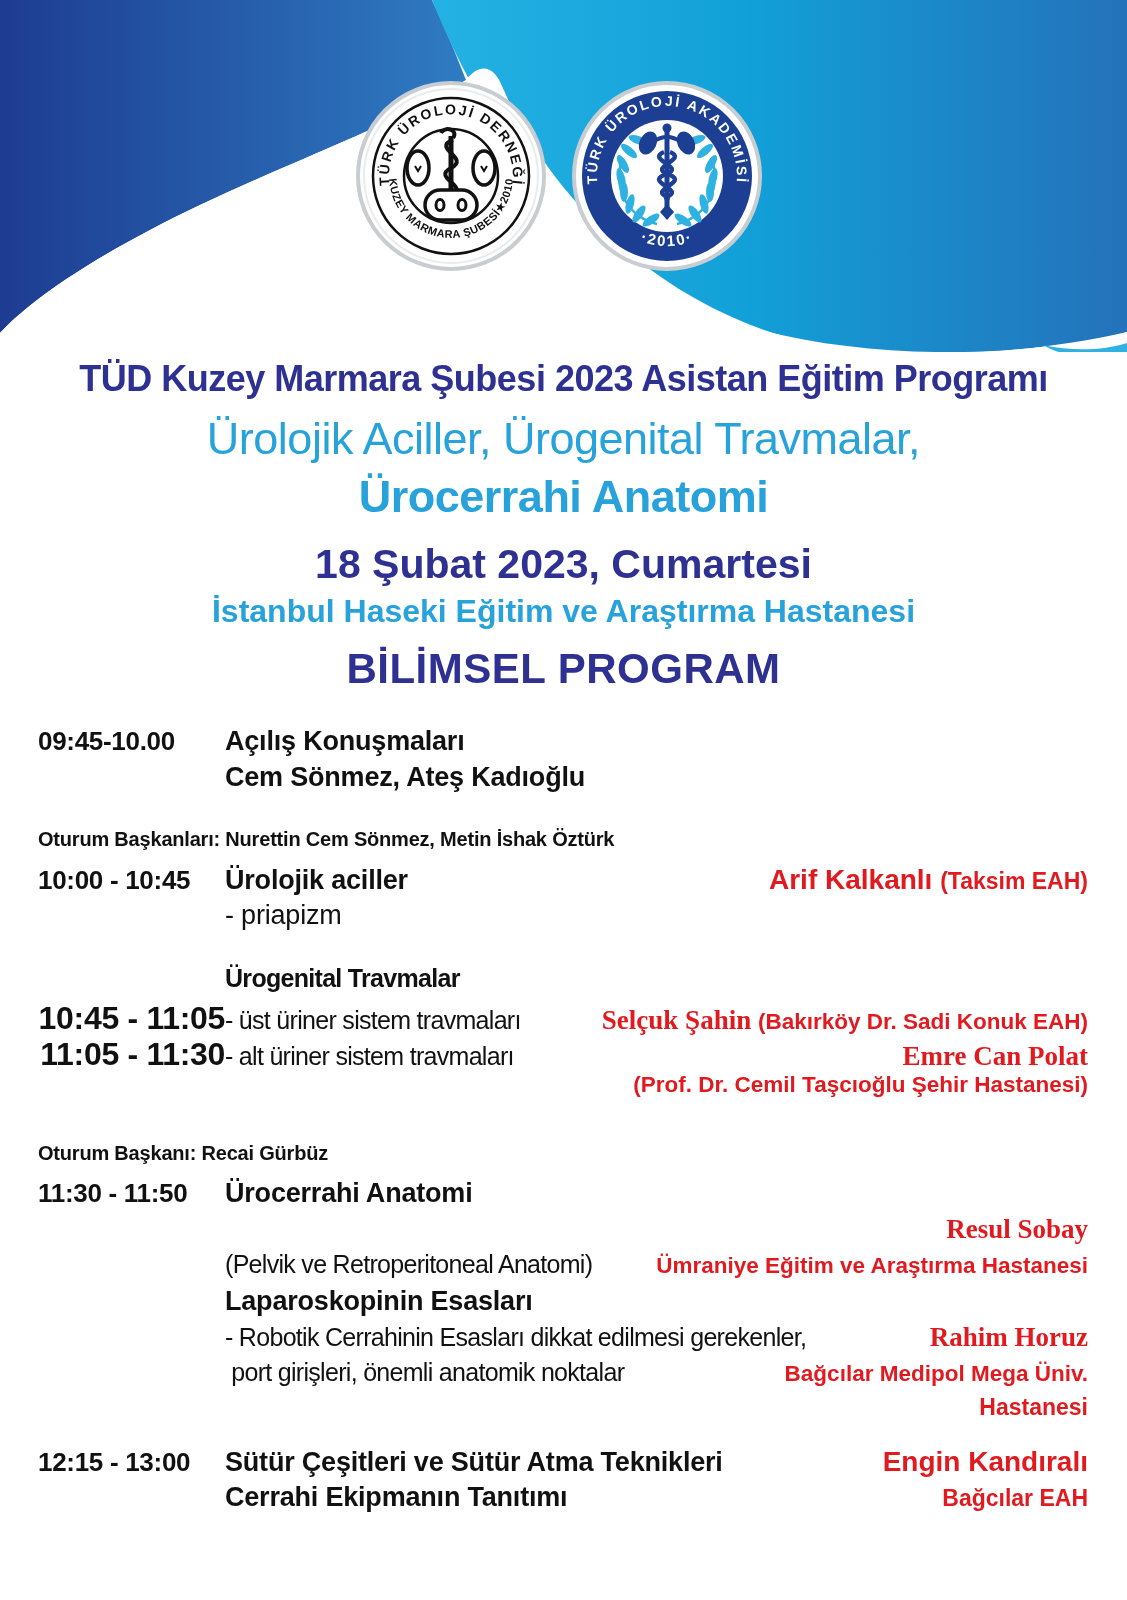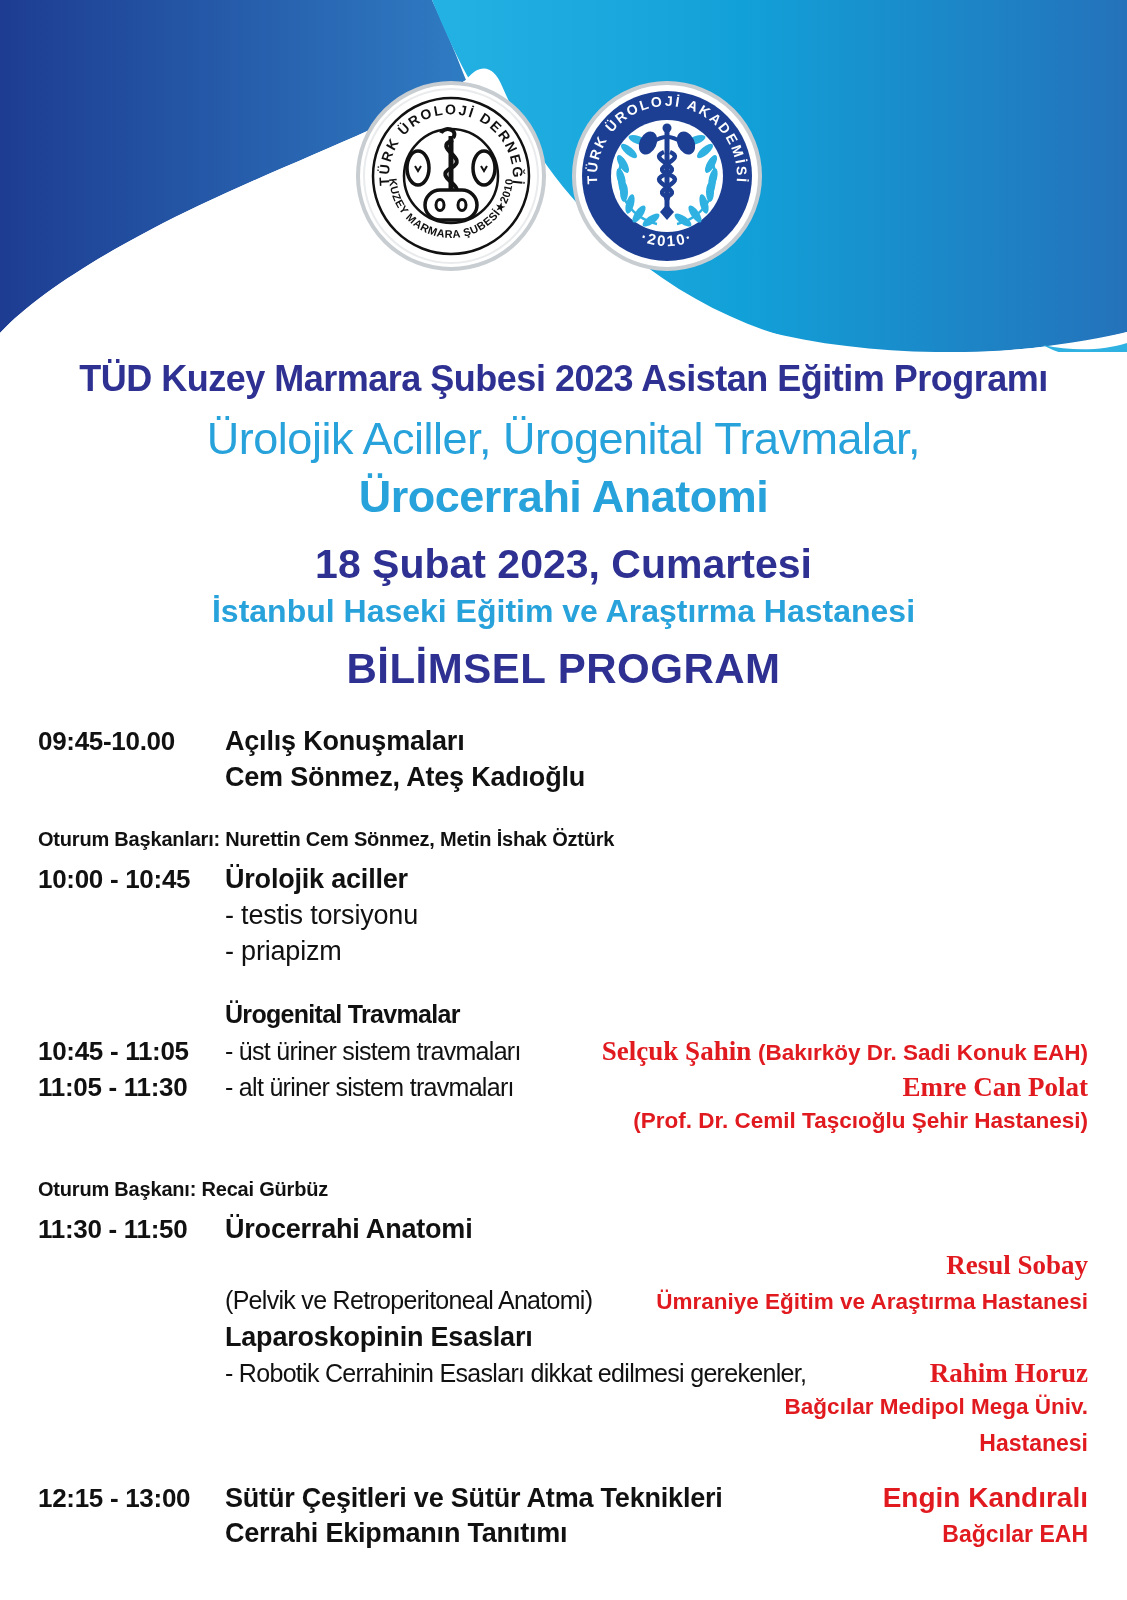--- a/index.html
+++ b/index.html
@@ -24,21 +24,21 @@
   .prow{display:flex;align-items:baseline;height:36px;padding:0 39px 0 38px;box-sizing:border-box;}
   .row-gap{width:100%;}
   .time{flex:0 0 187px;font-weight:700;font-size:26px;color:#111;letter-spacing:-0.3px;white-space:nowrap;}
   .main{font-size:27px;color:#111;white-space:nowrap;letter-spacing:-0.2px;}
   .main .b{font-weight:700;}
   .spk{margin-left:auto;white-space:nowrap;color:#e11a20;font-weight:700;text-align:right;}
   .spk .nm{font-size:28px;}
   .spk .sm{font-size:23px;}
   .full{font-size:20px;font-weight:700;color:#111;letter-spacing:-0.2px;white-space:nowrap;}
   .cond .main{font-size:25px;letter-spacing:-0.7px;}
-  .cond .time{font-size:26px;}
+  .cond .time{font-size:32px;text-align:right;}
   .cond .spk .nm{font-size:27px;font-family:Liberation Serif, serif;}
   .cond .spk .sm{font-size:22.5px;}
 </style>
 </head>
 <body>
 
 <svg class="header" viewBox="0 0 1127 352" xmlns="http://www.w3.org/2000/svg">
   <defs>
     <linearGradient id="gNavy" x1="0" y1="0" x2="1" y2="0">
       <stop offset="0" stop-color="#1d3c92"></stop>
@@ -158,25 +158,21 @@
       <div class="main"><span class="b">Cem Sönmez, Ateş Kadıoğlu</span></div>
       <div class="spk"></div>
     </div>
     <div class="row-gap" style="height: 30px;"></div>
     <div class="prow">
       <div class="full">Oturum Başkanları: Nurettin Cem Sönmez, Metin İshak Öztürk</div>
     </div>
     <div class="prow">
       <div class="time">10:00 - 10:45</div>
       <div class="main"><span class="b">Ürolojik aciller</span></div>
-    </div>
-    <div class="prow">
-      <div class="time"></div>
-      <div class="main"><span>- testis torsiyonu</span></div>
-      <div class="spk"></div>
+      <div class="spk"><span class="nm">Arif Kalkanlı </span><span class="sm">(Taksim EAH)</span></div>
     </div>
     <div class="prow">
       <div class="time"></div>
       <div class="main"><span>- priapizm</span></div>
       <div class="spk"></div>
     </div>
     <div class="row-gap" style="height: 28px;"></div>
     <div class="prow cond">
       <div class="time"></div>
       <div class="main"><span class="b">Ürogenital Travmalar</span></div>
@@ -220,20 +216,21 @@
       <div class="main"><span class="b">Laparoskopinin Esasları</span></div>
       <div class="spk"></div>
     </div>
     <div class="prow cond">
       <div class="time"></div>
       <div class="main"><span>- Robotik Cerrahinin Esasları dikkat edilmesi gerekenler,</span></div>
       <div class="spk"><span class="nm">Rahim Horuz</span></div>
     </div>
     <div class="prow cond">
       <div class="time"></div>
+      <div class="main"><span>&nbsp;port girişleri, önemli anatomik noktalar</span></div>
       <div class="spk"><span class="sm">Bağcılar Medipol Mega Üniv.</span></div>
     </div>
     <div class="prow">
       <div class="time"></div>
       <div class="main"></div>
       <div class="spk"><span class="sm">Hastanesi</span></div>
     </div>
     <div class="row-gap" style="height: 16px;"></div>
     <div class="prow">
       <div class="time">12:15 - 13:00</div>

